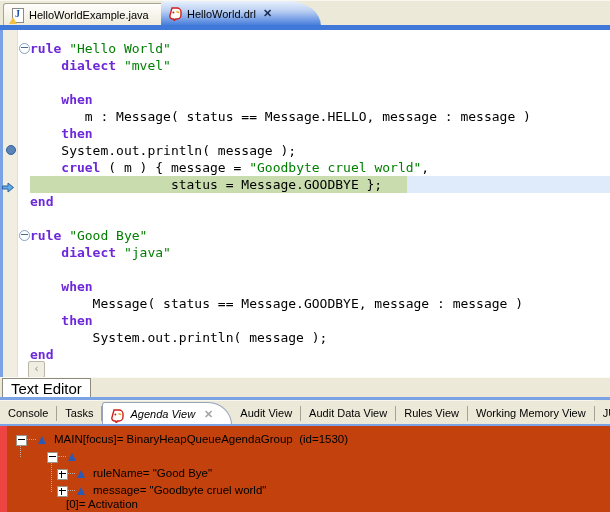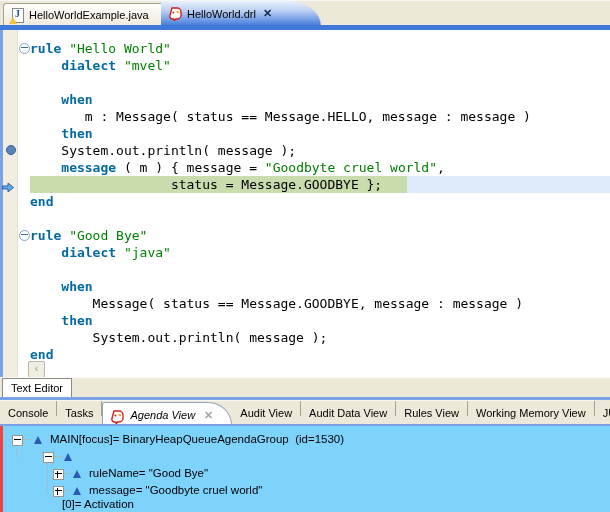--- a/index.html
+++ b/index.html
@@ -27,52 +27,52 @@
   .jwarn{position:absolute;left:-1px;bottom:-1px;width:0;height:0;
        border-left:4px solid transparent;border-right:4px solid transparent;border-bottom:7px solid #f2c240;}
 
   
   .editor{position:absolute;top:30px;left:0;right:0;height:347px;background:#fff;}
   .lstrip{position:absolute;left:0;top:0;width:3px;height:100%;background:#7aa2e4;}
   .ruler{position:absolute;left:3px;top:0;width:14px;height:100%;background:#f1eee1;border-right:1px solid #e3e0d2;}
   .code{position:absolute;left:0;top:10px;right:0;font-family:"DejaVu Sans Mono","Liberation Mono",monospace;font-size:13px;color:#000;}
   .line{position:relative;height:17px;line-height:17px;white-space:pre;padding-left:30px;}
   .line span{position:relative;z-index:1;}
-  .line .k{color:#0369a1;font-weight:bold;}
+  .line .k{color:#6d28d9;font-weight:bold;}
   .line .s{color:#007f00;}
   .hlg{position:absolute;left:30px;top:0;width:377px;height:17px;background:#c8dcae;z-index:0;}
   .hlb{position:absolute;left:407px;top:0;right:0;height:17px;background:#dfeafa;z-index:0;}
   .fold{position:absolute;left:19px;width:9px;height:9px;border:1px solid #86a2c2;border-radius:50%;background:#fdfefe;z-index:2;}
   .fold::after{content:"";position:absolute;left:1px;right:1px;top:3px;height:1px;background:#4a6b8f;}
   .bp{position:absolute;left:6px;width:8px;height:8px;border-radius:50%;background:#5b83b8;border:1px solid #31619c;z-index:2;}
   .ip{position:absolute;left:2px;z-index:2;width:12px;height:11px;}
   .hbtn{position:absolute;left:28px;top:331px;width:15px;height:15px;background:#f0eee2;
        border:1px solid #bab7a7;border-radius:2px;color:#9a988a;font-size:11px;line-height:13px;text-align:center;}
 
   
   .pagetabs{position:absolute;top:377px;left:0;right:0;height:20px;background:#ece9d8;
        border-top:1px solid #fbfaf5;display:flex;align-items:stretch;padding-left:2px;}
-  .ptab{font-size:11px;line-height:19px;padding:0 8px;white-space:nowrap;color:#000;}
+  .ptab{font-size:15px;line-height:19px;padding:0 8px;white-space:nowrap;color:#000;}
   .ptab.active{background:#fff;border:1px solid #8d8b7e;border-bottom:none;}
   .ptab.inactive{border-top:1px solid #a6a394;border-right:1px solid #a6a394;}
   .bluesep{position:absolute;top:397px;left:0;right:0;height:3px;background:#7aa2e4;}
 
   
   .viewtabs{position:absolute;top:400px;left:0;right:16px;height:24px;background:#ece9d8;
-       border-top:1px solid #f8f7f1;display:flex;align-items:flex-start;}
+       border-top:1px solid #f8f7f1;display:flex;align-items:center;}
   .vtab{font-size:11px;height:24px;line-height:24px;padding:0 8px;white-space:nowrap;color:#000;}
   .vsep{width:1px;height:15px;background:#a6a292;flex:0 0 1px;}
   .vtab.active{display:flex;align-items:center;background:#fff;border:1px solid #94a5bb;border-bottom:none;
        border-radius:3px 24px 0 0 / 3px 23px 0 0;padding:0 18px 0 8px;height:23px;margin-top:1px;}
   .vtab.active .elabel{margin-left:6px;font-style:italic;}
   .vclose{color:#a6a6a6;font-weight:bold;font-size:11px;margin-left:9px;}
   .blueline2{position:absolute;top:424px;left:0;right:0;height:2px;background:#7aa2e4;}
 
   
-  .tree{position:absolute;top:426px;left:0;right:0;bottom:0;background:#7dd3fc;border-left:3px solid #ef4444;}
+  .tree{position:absolute;top:426px;left:0;right:0;bottom:0;background:#c2410c;border-left:7px solid #ef4444;}
   .trow{position:absolute;left:0;right:0;height:17px;font-size:11.5px;line-height:17px;color:#000;}
   .texp{position:absolute;width:9px;height:9px;border:1px solid #999589;background:#fff;top:4px;}
   .texp .h{position:absolute;left:1px;right:1px;top:3px;height:1px;background:#000;}
   .texp .v{position:absolute;top:1px;bottom:1px;left:3px;width:1px;background:#000;}
   .ttri{position:absolute;width:0;height:0;top:5px;
        border-left:4.5px solid transparent;border-right:4.5px solid transparent;border-bottom:8px solid #2b5ab4;}
   .tlabel{position:absolute;top:0;white-space:pre;}
   .tdots{position:absolute;height:1px;border-top:1px dotted #b4b0a4;top:8px;}
   .tvline{position:absolute;width:1px;border-left:1px dotted #b4b0a4;}
 
@@ -111,21 +111,21 @@
     <div class="lstrip"></div>
     <div class="ruler"></div>
     <div class="code" id="code">
         <div class="line"><span class="k">rule</span><span class="p"> </span><span class="s">"Hello World"</span></div>
         <div class="line"><span class="p">    </span><span class="k">dialect</span><span class="p"> </span><span class="s">"mvel"</span></div>
         <div class="line"></div>
         <div class="line"><span class="p">    </span><span class="k">when</span></div>
         <div class="line"><span class="p">       m : Message( status == Message.HELLO, message : message )</span></div>
         <div class="line"><span class="p">    </span><span class="k">then</span></div>
         <div class="line"><span class="p">    System.out.println( message );</span></div>
-        <div class="line"><span class="p">    </span><span class="k">message</span><span class="p"> ( m ) { message = </span><span class="s">"Goodbyte cruel world"</span><span class="p">,</span></div>
+        <div class="line"><span class="p">    </span><span class="k">cruel</span><span class="p"> ( m ) { message = </span><span class="s">"Goodbyte cruel world"</span><span class="p">,</span></div>
         <div class="line"><div class="hlg"></div><div class="hlb"></div><span class="p">                  status = Message.GOODBYE };</span></div>
         <div class="line"><span class="k">end</span></div>
         <div class="line"></div>
         <div class="line"><span class="k">rule</span><span class="p"> </span><span class="s">"Good Bye"</span></div>
         <div class="line"><span class="p">    </span><span class="k">dialect</span><span class="p"> </span><span class="s">"java"</span></div>
         <div class="line"></div>
         <div class="line"><span class="p">    </span><span class="k">when</span></div>
         <div class="line"><span class="p">        Message( status == Message.GOODBYE, message : message )</span></div>
         <div class="line"><span class="p">    </span><span class="k">then</span></div>
         <div class="line"><span class="p">        System.out.println( message );</span></div>

